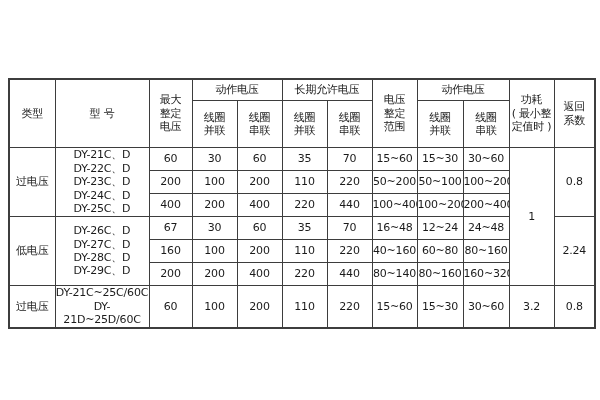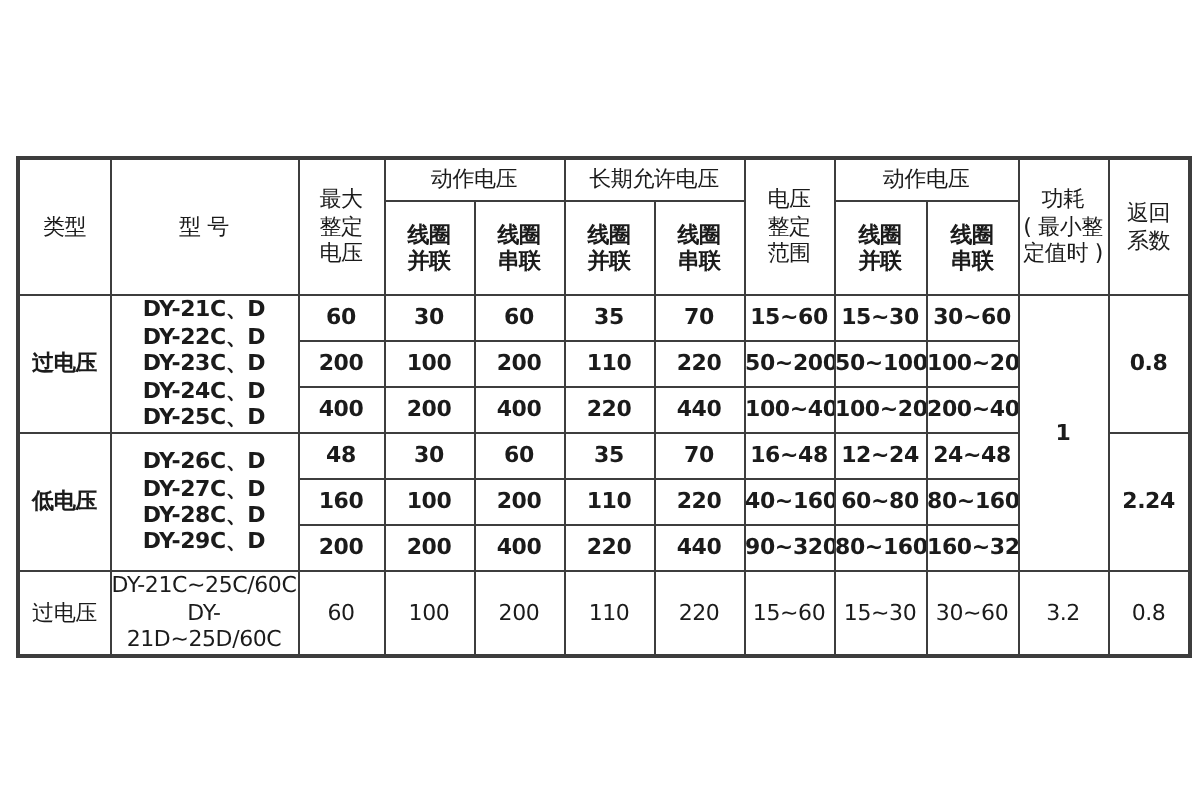--- a/index.html
+++ b/index.html
@@ -32,22 +32,22 @@
     padding: 0;
     font-size: 11px;
     color: #1b1b1b;
     white-space: pre-line;
     line-height: 1.22;
     letter-spacing: -0.2px;
     overflow: hidden;
   }
   table.spec-table { border: 2px solid #3d3d3d; }
   tr.hrow1 td { height: 20px; }
-  tr.hrow2 td { height: 46px; font-weight: bold; }
-  tr.drow  td { height: 22px; font-weight: bold; }
+  tr.hrow2 td { height: 46px; }
+  tr.drow  td { height: 22px; }
   tr.lrow  td { height: 41px; }
   td.model-cell { font-size: 11px; line-height: 1.2; }
 </style>
 </head>
 <body>
 
 <div class="page">
   <table class="spec-table">
     <colgroup>
       <col style="width:46px">
@@ -136,21 +136,21 @@
       <td>100~200</td>
       <td>200~400</td>
     </tr>
 
     <tr class="drow">
       <td rowspan="3">低电压</td>
       <td rowspan="3" class="model-cell">DY-26C、D
 DY-27C、D
 DY-28C、D
 DY-29C、D</td>
-      <td>48</td>
+      <td>67</td>
       <td>30</td>
       <td>60</td>
       <td>35</td>
       <td>70</td>
       <td>16~48</td>
       <td>12~24</td>
       <td>24~48</td>
       <td rowspan="3">2.24</td>
     </tr>
     <tr class="drow">
@@ -162,21 +162,21 @@
       <td>40~160</td>
       <td>60~80</td>
       <td>80~160</td>
     </tr>
     <tr class="drow">
       <td>200</td>
       <td>200</td>
       <td>400</td>
       <td>220</td>
       <td>440</td>
-      <td>90~320</td>
+      <td>80~140</td>
       <td>80~160</td>
       <td>160~320</td>
     </tr>
 
     <tr class="lrow">
       <td>过电压</td>
       <td class="model-cell">DY-21C~25C/60C
 DY-21D~25D/60C</td>
       <td>60</td>
       <td>100</td>

